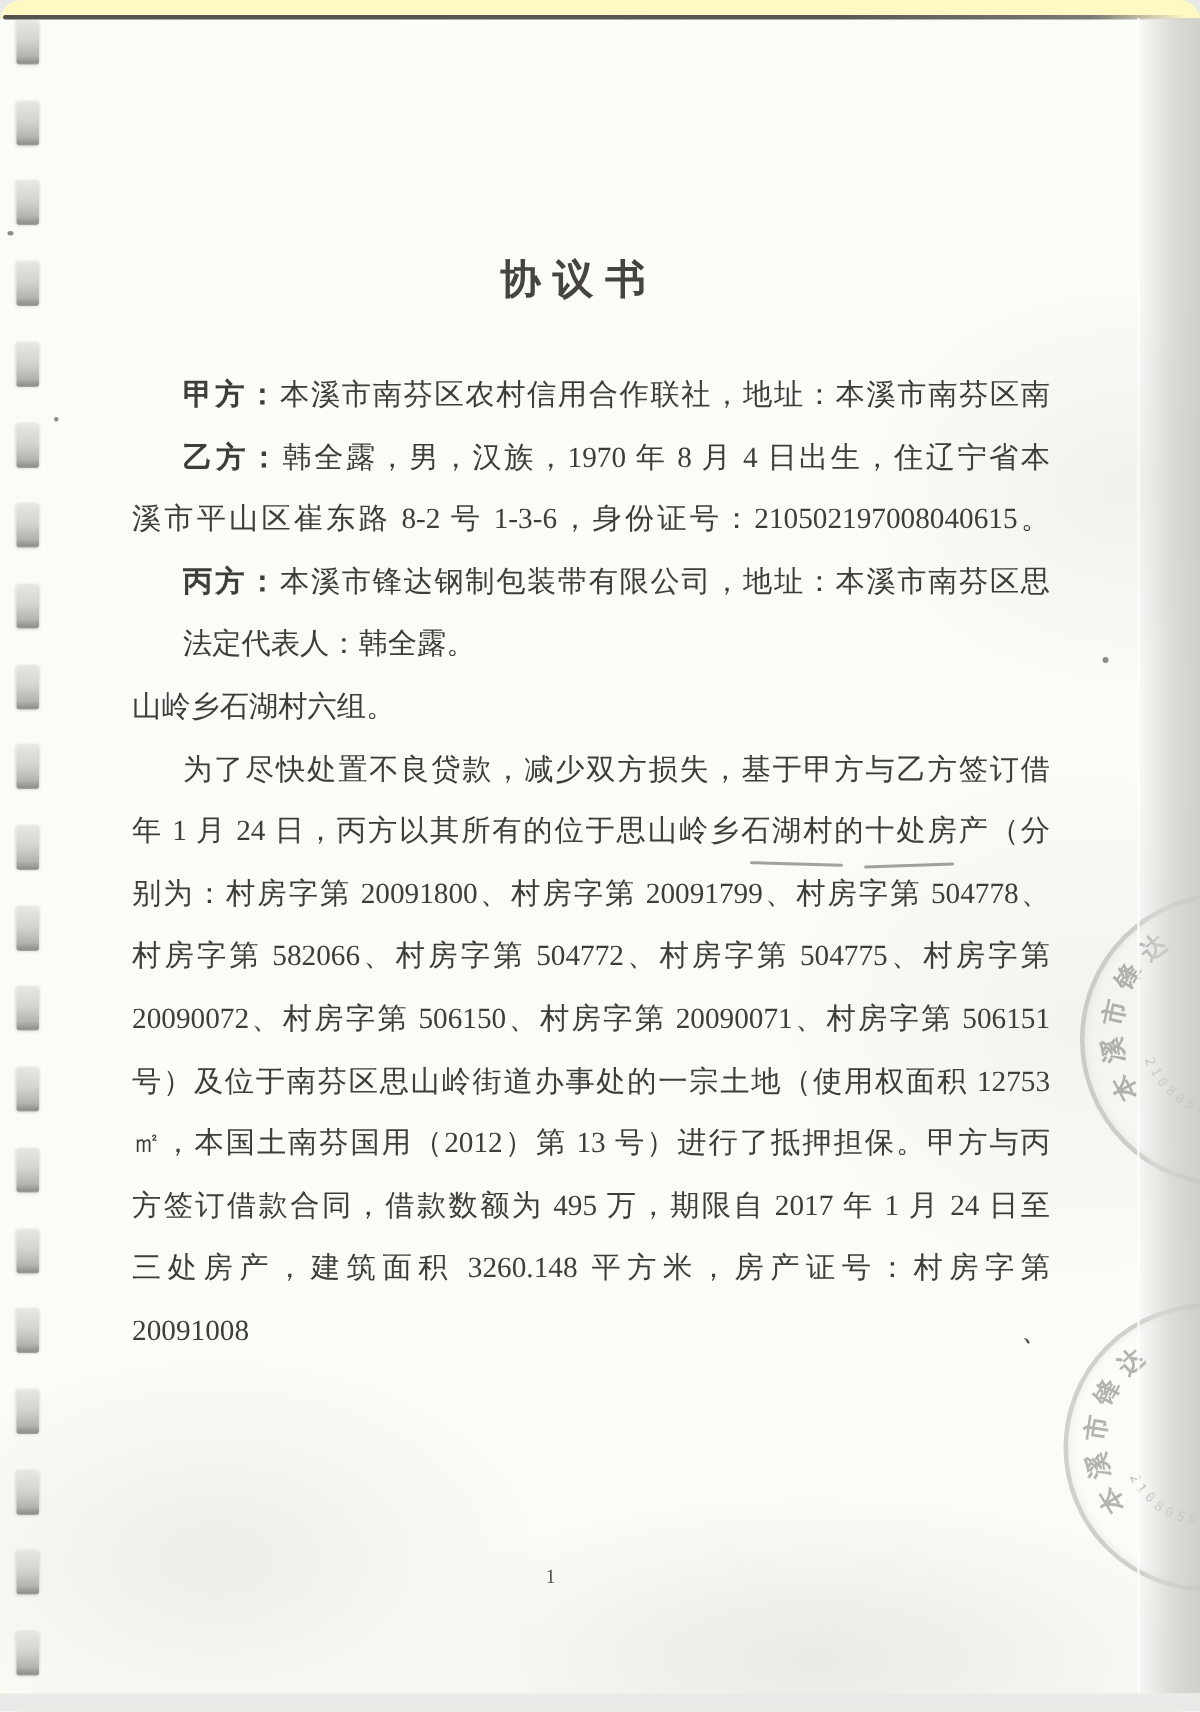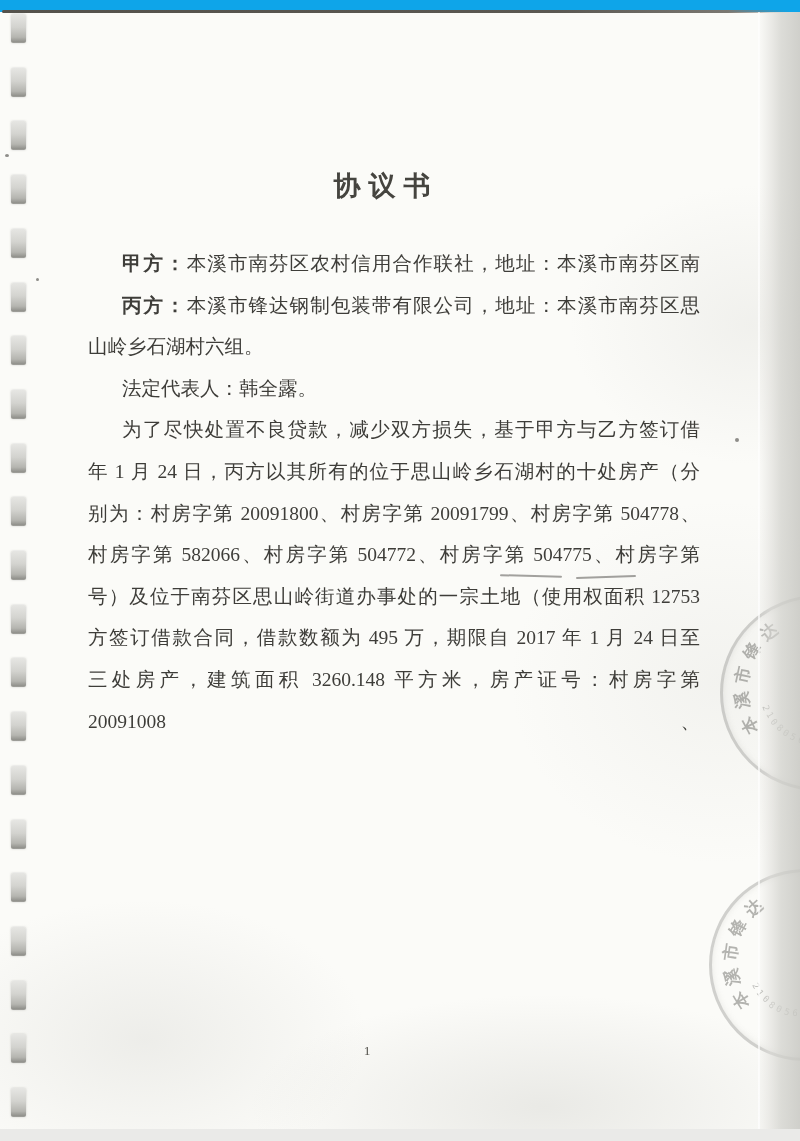--- a/index.html
+++ b/index.html
@@ -4,21 +4,21 @@
 <style>
   html,body{margin:0;padding:0;}
   body{
     width:800px;height:1141px;
     background:#e9e9e7;
     font-family:"Liberation Serif","DejaVu Serif",serif;
     overflow:hidden;
   }
   .scan{
     position:relative;width:800px;height:1141px;
-    background:#0ea5e9;overflow:hidden;
+    background:#fef9c3;overflow:hidden;border-radius:14px;
   }
   
   .page{
     position:absolute;left:0;top:12px;width:800px;height:1117px;
     background:
       radial-gradient(ellipse 320px 200px at 18% 92%, rgba(188,188,182,0.22), transparent 70%),
       radial-gradient(ellipse 420px 160px at 68% 98%, rgba(188,188,182,0.28), transparent 70%),
       radial-gradient(ellipse 260px 200px at 94% 28%, rgba(198,198,192,0.20), transparent 70%),
       radial-gradient(ellipse 300px 260px at 90% 60%, rgba(198,198,192,0.16), transparent 70%),
       #fbfbf8;
@@ -99,28 +99,32 @@
 </head>
 <body>
 
 <div class="scan">
   <div class="page">
 
     <div class="title">协议书</div>
 
     <div class="lines">
         <div class="line indent justify"><span class="party">甲方：</span>本溪市南芬区农村信用合作联社，地址：本溪市南芬区南</div>
+        <div class="line indent justify"><span class="party">乙方：</span>韩全露，男，汉族，1970 年 8 月 4 日出生，住辽宁省本</div>
+        <div class="line justify">溪市平山区崔东路 8-2 号 1-3-6，身份证号：210502197008040615。</div>
         <div class="line indent justify"><span class="party">丙方：</span>本溪市锋达钢制包装带有限公司，地址：本溪市南芬区思</div>
+        <div class="line indent">法定代表人：韩全露。</div>
         <div class="line">山岭乡石湖村六组。</div>
-        <div class="line indent">法定代表人：韩全露。</div>
         <div class="line indent justify">为了尽快处置不良贷款，减少双方损失，基于甲方与乙方签订借</div>
         <div class="line justify">年 1 月 24 日，丙方以其所有的位于思山岭乡石湖村的十处房产（分</div>
         <div class="line justify">别为：村房字第 20091800、村房字第 20091799、村房字第 504778、</div>
         <div class="line justify">村房字第 582066、村房字第 504772、村房字第 504775、村房字第</div>
+        <div class="line justify">20090072、村房字第 506150、村房字第 20090071、村房字第 506151</div>
         <div class="line justify">号）及位于南芬区思山岭街道办事处的一宗土地（使用权面积 12753</div>
+        <div class="line justify">㎡，本国土南芬国用（2012）第 13 号）进行了抵押担保。甲方与丙</div>
         <div class="line justify">方签订借款合同，借款数额为 495 万，期限自 2017 年 1 月 24 日至</div>
         <div class="line justify">三处房产，建筑面积 3260.148 平方米，房产证号：村房字第 20091008、</div>
       </div>
 
     <div class="page-number">1</div>
 
     <div class="stamps">
       <div>
           <div class="stamp-ring" style="width: 190px; height: 190px; left: 720px; top: 583px;"></div>
           <span class="stamp-char" style="left: 749.662px; top: 712.741px; transform: translate(-50%, -50%) rotate(242deg);">本</span>

